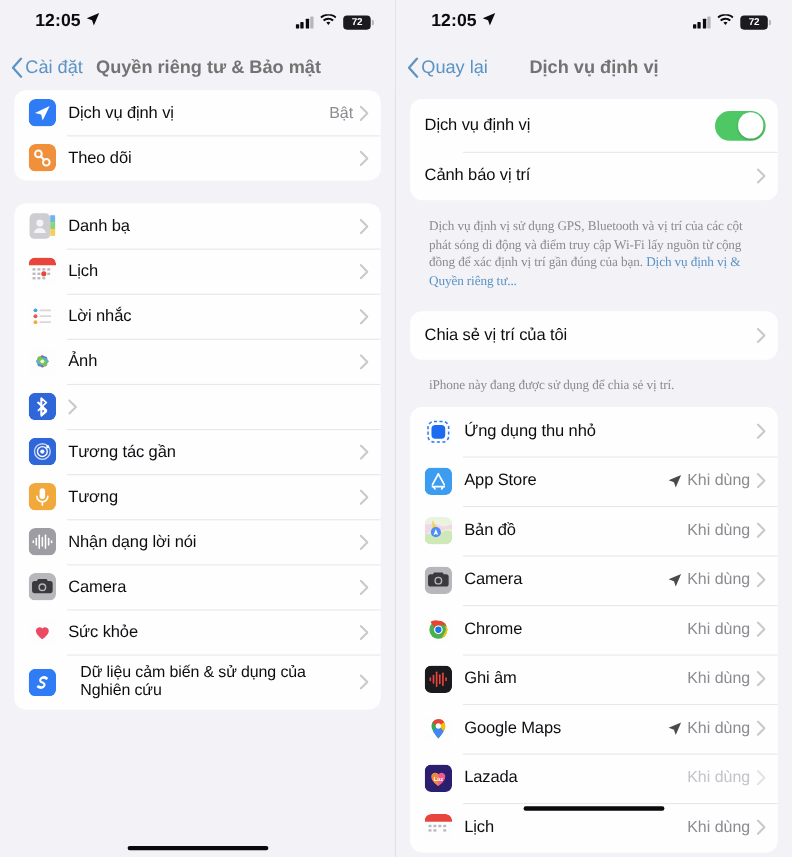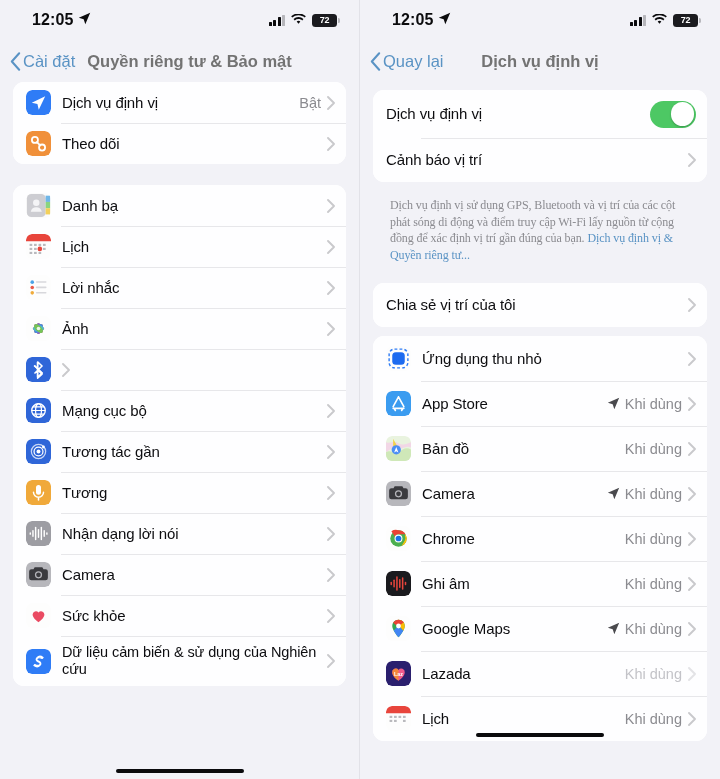--- a/index.html
+++ b/index.html
@@ -66,21 +66,21 @@
   }
   .row {
     display:flex; align-items:center;
     min-height:41px; padding:0 11px 0 13px;
     position:relative; cursor:pointer; background:#fefeff;
   }
   .row + .row::before {
     content:""; position:absolute; left:48px; right:0; top:0;
     height:1px; background:#e7e7ea;
   }
-  .row.tall { min-height:50px; }
+  .row.tall { min-height:50px;gap:11px; }
   .ico { width:25px; height:25px; flex:none; margin-right:11px; border-radius:6px; overflow:hidden; }
   .label { font-size:15px; color:#0d0d10; flex:1; line-height:1.2; letter-spacing:-.1px; }
   .label.two { font-size:14.5px; }
   .value { font-size:14.5px; color:#8b8b90; margin-right:6px; white-space:nowrap; }
   .value.dim { color:#c3c3c8; }
   .arrowglyph { width:13px; height:13px; flex:none; margin-right:5px; }
   .chev { width:8px; height:14px; flex:none; opacity:.45; }
 
   .footnote {
     font-size:12px; color:#8b8b90; line-height:1.38;
@@ -278,34 +278,20 @@
               <rect width="28" height="28" rx="6.5" fill="#2f66d8"></rect>
               <path d="M13 5.5l5 4.6-5 4.5v-9.1zm0 9.1l5 4.6-5 4.5v-9.1zM9.5 9.5l9 9M9.5 18.5l9-9" stroke="#fff" stroke-width="1.7" fill="none" stroke-linejoin="round"></path>
               <path d="M13 5.5v17l5-4.6-9-8.4" stroke="#fff" stroke-width="1.7" fill="none" stroke-linejoin="round"></path>
             </svg>
         </span>
         <svg class="chev" viewBox="0 0 8 14">
             <path d="M1 1l6 6-6 6" stroke="#8b8b90" stroke-width="1.9" fill="none" stroke-linecap="round" stroke-linejoin="round"></path>
           </svg>
       </div>
 
-      <div class="row">
-        <span class="ico">
-          <svg viewBox="0 0 28 28">
-              <rect width="28" height="28" rx="6.5" fill="#2f66d8"></rect>
-              <circle cx="14" cy="14" r="7.6" fill="none" stroke="#fff" stroke-width="1.5"></circle>
-              <ellipse cx="14" cy="14" rx="3.3" ry="7.6" fill="none" stroke="#fff" stroke-width="1.4"></ellipse>
-              <path d="M6.4 14h15.2M7.3 10h13.4M7.3 18h13.4" stroke="#fff" stroke-width="1.3"></path>
-            </svg>
-        </span>
-        <span class="label">Mạng cục bộ</span>
-        <svg class="chev" viewBox="0 0 8 14">
-            <path d="M1 1l6 6-6 6" stroke="#8b8b90" stroke-width="1.9" fill="none" stroke-linecap="round" stroke-linejoin="round"></path>
-          </svg>
-      </div>
 
       <div class="row">
         <span class="ico">
           <svg viewBox="0 0 28 28">
               <rect width="28" height="28" rx="6.5" fill="#2f66d8"></rect>
               <circle cx="14" cy="14" r="8" fill="none" stroke="#fff" stroke-width="1.4" opacity=".75"></circle>
               <circle cx="14" cy="14" r="5" fill="none" stroke="#fff" stroke-width="1.4"></circle>
               <circle cx="14" cy="14" r="2.2" fill="#fff"></circle>
               <circle cx="19.5" cy="9" r="1.6" fill="#fff"></circle>
             </svg>
@@ -465,20 +451,21 @@
     <div style="height:8px"></div>
 
     <div class="card">
       <div class="row" style="min-height:44px">
         <span class="label">Chia sẻ vị trí của tôi</span>
         <svg class="chev" viewBox="0 0 8 14">
             <path d="M1 1l6 6-6 6" stroke="#8b8b90" stroke-width="1.9" fill="none" stroke-linecap="round" stroke-linejoin="round"></path>
           </svg>
       </div>
     </div>
+    <div class="footnote tight">iPhone này đang được sử dụng để chia sẻ vị trí.</div>
 
     <div class="card">
 
       <div class="row" style="min-height:45px">
         <span class="ico">
           <svg viewBox="0 0 28 28">
               <rect width="28" height="28" rx="6.5" fill="#fdfdfd"></rect>
               <rect x="3.5" y="3.5" width="21" height="21" rx="6" fill="none" stroke="#2f7cf6" stroke-width="1.6" stroke-dasharray="3.2 2.4"></rect>
               <rect x="7" y="7" width="14" height="14" rx="4" fill="#1d6bf0"></rect>
             </svg>

